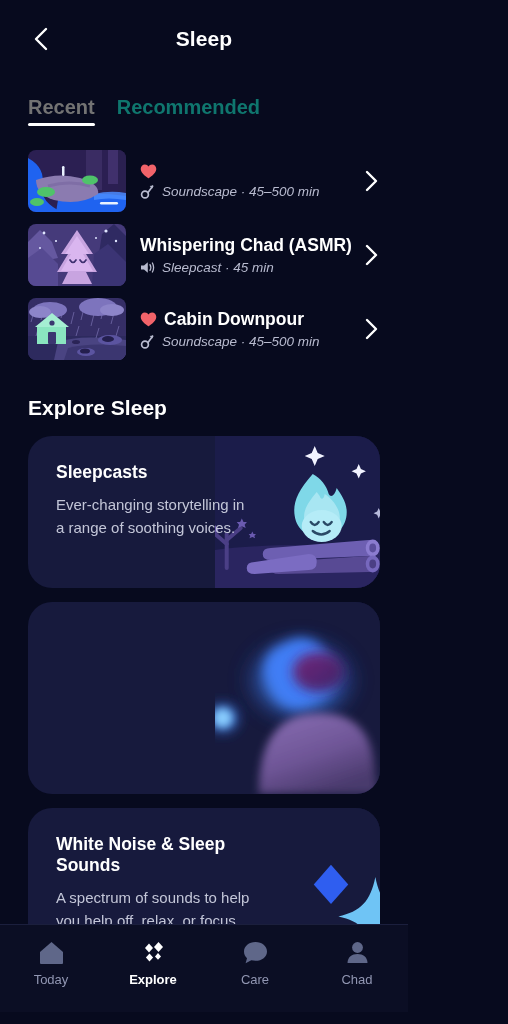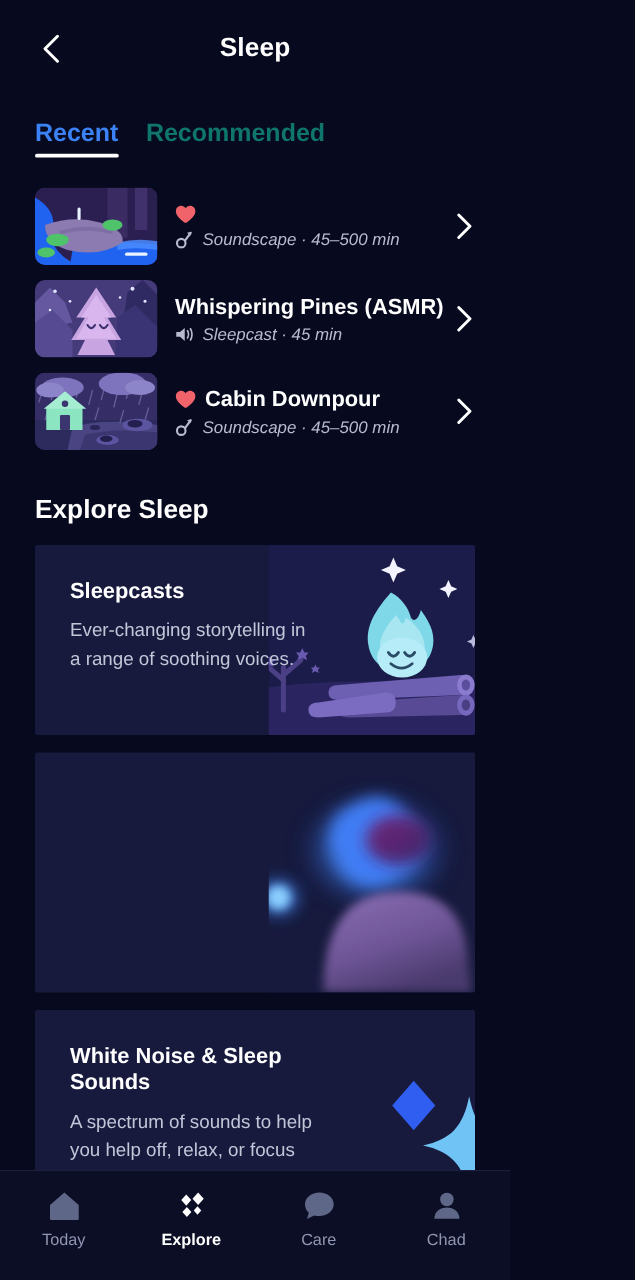--- a/index.html
+++ b/index.html
@@ -50,21 +50,21 @@
   }
   .tab {
     font-size: 20px;
     font-weight: bold;
     color: #0f766e;
     padding-bottom: 7px;
     cursor: pointer;
     position: relative;
   }
   .tab.active {
-    color: #3b82f6;
+    color: #737373;
   }
   .tab.active::after {
     content: "";
     position: absolute;
     left: 0; right: 0; bottom: 0;
     height: 3px;
     background: #ffffff;
     border-radius: 2px;
   }
 
@@ -139,21 +139,21 @@
   }
   .cards {
     padding: 16px 28px 0 28px;
     display: flex;
     flex-direction: column;
     gap: 14px;
   }
   .card {
     position: relative;
     background: #171a3d;
-    border-radius: 2px;
+    border-radius: 24px;
     overflow: hidden;
     cursor: pointer;
   }
   .card-inner {
     position: relative;
     z-index: 2;
     padding: 26px 0 26px 28px;
     width: 64%;
   }
   .card-title {
@@ -175,21 +175,21 @@
     pointer-events: none;
   }
   .card-art svg { display:block; width:100%; height:100%; }
   .card-sleepcasts { min-height: 152px; }
   .card-binaural { min-height: 192px; }
   .card-whitenoise { min-height: 140px; }
 
   
   .bottom-nav {
     position: absolute;
-    left: 0; right: 0; bottom: 0;
+    left: 0; right: 0; bottom: 12px;
     height: 88px;
     background: #0b0e24;
     border-top: 1px solid #1b1f3d;
     display: flex;
     align-items: flex-start;
     padding-top: 14px;
     z-index: 20;
   }
   .nav-item {
     flex: 1 1 0;
@@ -293,21 +293,21 @@
           <circle cx="16" cy="9" r="1.4" fill="#dfe6ff"></circle>
           <circle cx="28" cy="17" r="1.1" fill="#dfe6ff"></circle>
           <circle cx="12" cy="24" r="1" fill="#dfe6ff"></circle>
           <circle cx="78" cy="7" r="1.6" fill="#dfe6ff"></circle>
           <circle cx="88" cy="17" r="1.2" fill="#dfe6ff"></circle>
           <circle cx="68" cy="14" r="1" fill="#dfe6ff"></circle>
         </svg>
       </div>
       <div class="row-text">
         <div class="row-title-line">
-          <span class="row-title">Whispering Pines (ASMR)</span>
+          <span class="row-title">Whispering Chad (ASMR)</span>
         </div>
         <div class="row-sub-line">
           <span class="row-sub-icon">
             <svg width="15" height="15" viewBox="0 0 15 15">
               <path d="M1 5.6 H4 L7.8 2.3 V12.7 L4 9.4 H1 Z" fill="#b8bbcf"></path>
               <path d="M10 4.6 Q11.7 7.5 10 10.4" stroke="#b8bbcf" stroke-width="1.3" fill="none" stroke-linecap="round"></path>
               <path d="M12.4 3 Q14.8 7.5 12.4 12" stroke="#b8bbcf" stroke-width="1.3" fill="none" stroke-linecap="round"></path>
             </svg>
           </span>
           <span class="row-sub">Sleepcast · 45 min</span>

